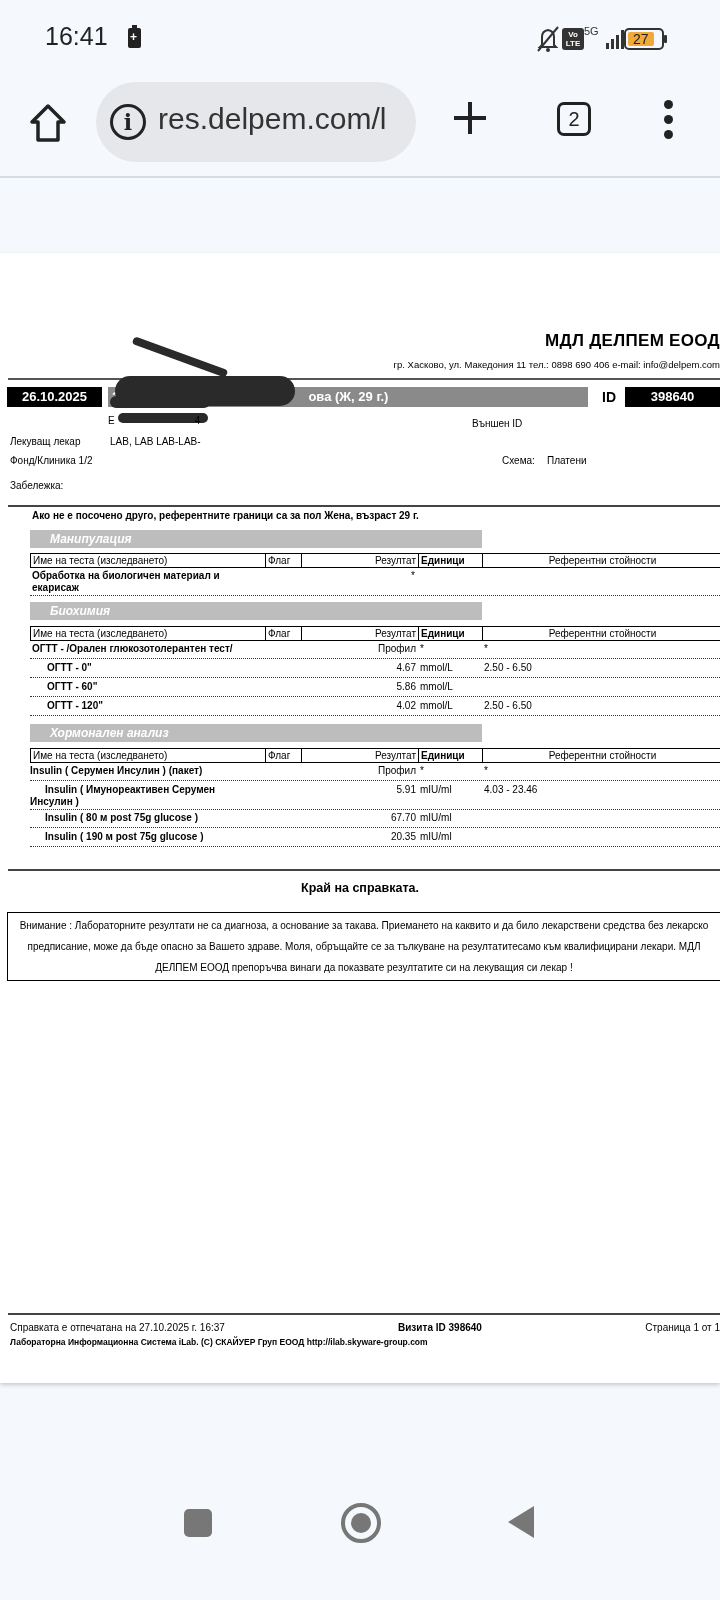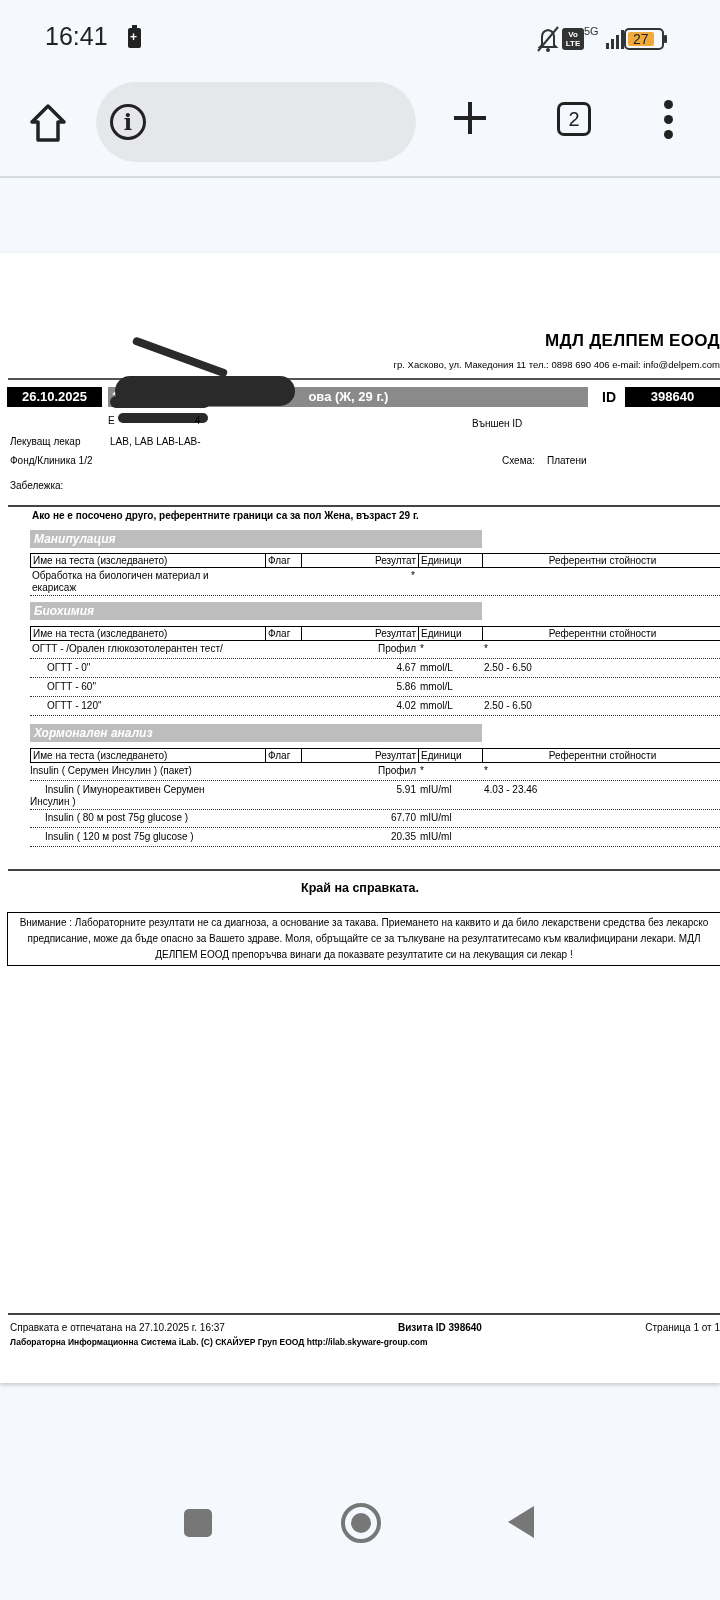--- a/index.html
+++ b/index.html
@@ -51,41 +51,41 @@
   .patient-bar .blur { display: inline-block; width: 140px; }
   .redact { position: absolute; background: #2a2a2a; border-radius: 20px; }
   .id-label { position: absolute; left: 602px; top: 134px; font-weight: bold; font-size: 14px; line-height: 20px; }
   .id-box { position: absolute; left: 625px; top: 134px; width: 95px; height: 20px; background: #000; color: #fff; font-weight: bold; font-size: 13px; text-align: center; line-height: 20px; }
 
   .meta { position: absolute; font-size: 10px; }
   .hr-mid { position: absolute; left: 8px; right: 0; top: 252px; height: 2px; background: #444; }
 
   .ref-note { position: absolute; left: 32px; top: 257px; font-weight: bold; font-size: 10px; }
 
-  .section { position: absolute; left: 30px; width: 452px; height: 18px; background: #bdbdbd; color: #fff; font-weight: bold; font-style: italic; font-size: 12px; line-height: 18px; padding-left: 4px; }
+  .section { position: absolute; left: 30px; width: 452px; height: 18px; background: #bdbdbd; color: #fff; font-weight: bold; font-style: italic; font-size: 12px; line-height: 18px; padding-left: 20px; }
 
   .thead { position: absolute; left: 30px; right: 0; height: 15px; border: 1px solid #000; border-right: none; display: flex; font-size: 10px; line-height: 13px; }
   .thead div { border-right: 1px solid #000; padding-left: 2px; }
   .thead .c-name { width: 235px; }
   .thead .c-flag { width: 36px; }
   .thead .c-res { width: 117px; text-align: right; padding-right: 2px; }
-  .thead .c-unit { width: 64px; }
+  .thead .c-unit { width: 64px; font-weight: bold; }
   .thead .c-ref { flex: 1; border-right: none; text-align: center; }
 
   .row { position: absolute; left: 30px; right: 0; font-size: 10px; line-height: 12px; border-bottom: 1.5px dotted #333; }
-  .row .r-name { position: absolute; left: 2px; width: 220px; }
+  .row .r-name { position: absolute; left: 2px; width: 220px; font-weight: bold; }
   .row .r-res { position: absolute; left: 280px; width: 106px; text-align: right; }
   .row .r-unit { position: absolute; left: 390px; }
   .row .r-ref { position: absolute; left: 454px; }
   .indent { padding-left: 15px; }
   .indent2 { text-indent: 15px; }
 
   .hr-end { position: absolute; left: 8px; right: 0; top: 616px; height: 2px; background: #444; }
   .end-title { position: absolute; left: 0; width: 720px; top: 628px; text-align: center; font-weight: bold; font-size: 12.5px; }
-  .disclaimer { position: absolute; left: 7px; right: 0; top: 659px; border: 1px solid #000; border-right: none; padding: 2px 4px 2px; text-align: center; font-size: 10px; line-height: 16px; }
+  .disclaimer { position: absolute; left: 7px; right: 0; top: 659px; border: 1px solid #000; border-right: none; padding: 2px 4px 2px; text-align: center; font-size: 10px; line-height: 21px; }
 
   .hr-foot { position: absolute; left: 8px; right: 0; top: 1060px; height: 2px; background: #444; }
   .foot-printed { position: absolute; left: 10px; top: 1069px; font-size: 10px; }
   .foot-visit { position: absolute; left: 398px; top: 1069px; font-size: 10px; font-weight: bold; }
   .foot-page { position: absolute; right: 0; top: 1069px; font-size: 10px; }
   .foot-system { position: absolute; left: 10px; top: 1084px; font-size: 8.5px; font-weight: bold; }
 
   
   .navbar { position: absolute; left: 0; top: 1490px; width: 720px; height: 80px; }
   .nav-recent { position: absolute; left: 184px; top: 19px; width: 28px; height: 28px; background: #777; border-radius: 5px; }
@@ -120,20 +120,21 @@
       </span>
   </div>
 </div>
 
 <div class="toolbar">
   <svg class="home-btn" viewBox="0 0 40 42">
     <path d="M20 4 L36 20 L30 20 L30 38 L10 38 L10 20 L4 20 Z" fill="none" stroke="#222" stroke-width="3.5" stroke-linejoin="round"></path>
   </svg>
   <div class="urlbar">
     <span class="info-icon">i</span>
+    <span class="url-text">res.delpem.com/l</span>
   </div>
   <div class="plus-btn"></div>
   <div class="tabs-btn">2</div>
   <div class="menu-btn">
       <i></i>
       <i></i>
       <i></i>
     </div>
 </div>
 <div class="toolbar-divider"></div>
@@ -236,21 +237,21 @@
       <span class="r-unit">mIU/ml</span>
       <span class="r-ref">4.03 - 23.46</span>
     </div>
     <div class="row" style="top:559px;height:16px;">
       <span class="r-name indent" style="left:0">Insulin ( 80 м post 75g glucose )</span>
       <span class="r-res">67.70</span>
       <span class="r-unit">mIU/ml</span>
       <span class="r-ref"></span>
     </div>
     <div class="row" style="top:578px;height:16px;">
-      <span class="r-name indent" style="left:0">Insulin ( 120 м post 75g glucose )</span>
+      <span class="r-name indent" style="left:0">Insulin ( 190 м post 75g glucose )</span>
       <span class="r-res">20.35</span>
       <span class="r-unit">mIU/ml</span>
       <span class="r-ref"></span>
     </div>
 
     <div class="hr-end"></div>
     <div class="end-title">Край на справката.</div>
     <div class="disclaimer">Внимание : Лабораторните резултати не са диагноза, а основание за такава. Приемането на каквито и да било лекарствени средства без лекарско предписание, може да бъде опасно за Вашето здраве. Моля, обръщайте се за тълкуване на резултатитесамо към квалифицирани лекари. МДЛ ДЕЛПЕМ ЕООД препоръчва винаги да показвате резултатите си на лекуващия си лекар !</div>
 
     <div class="hr-foot"></div>

